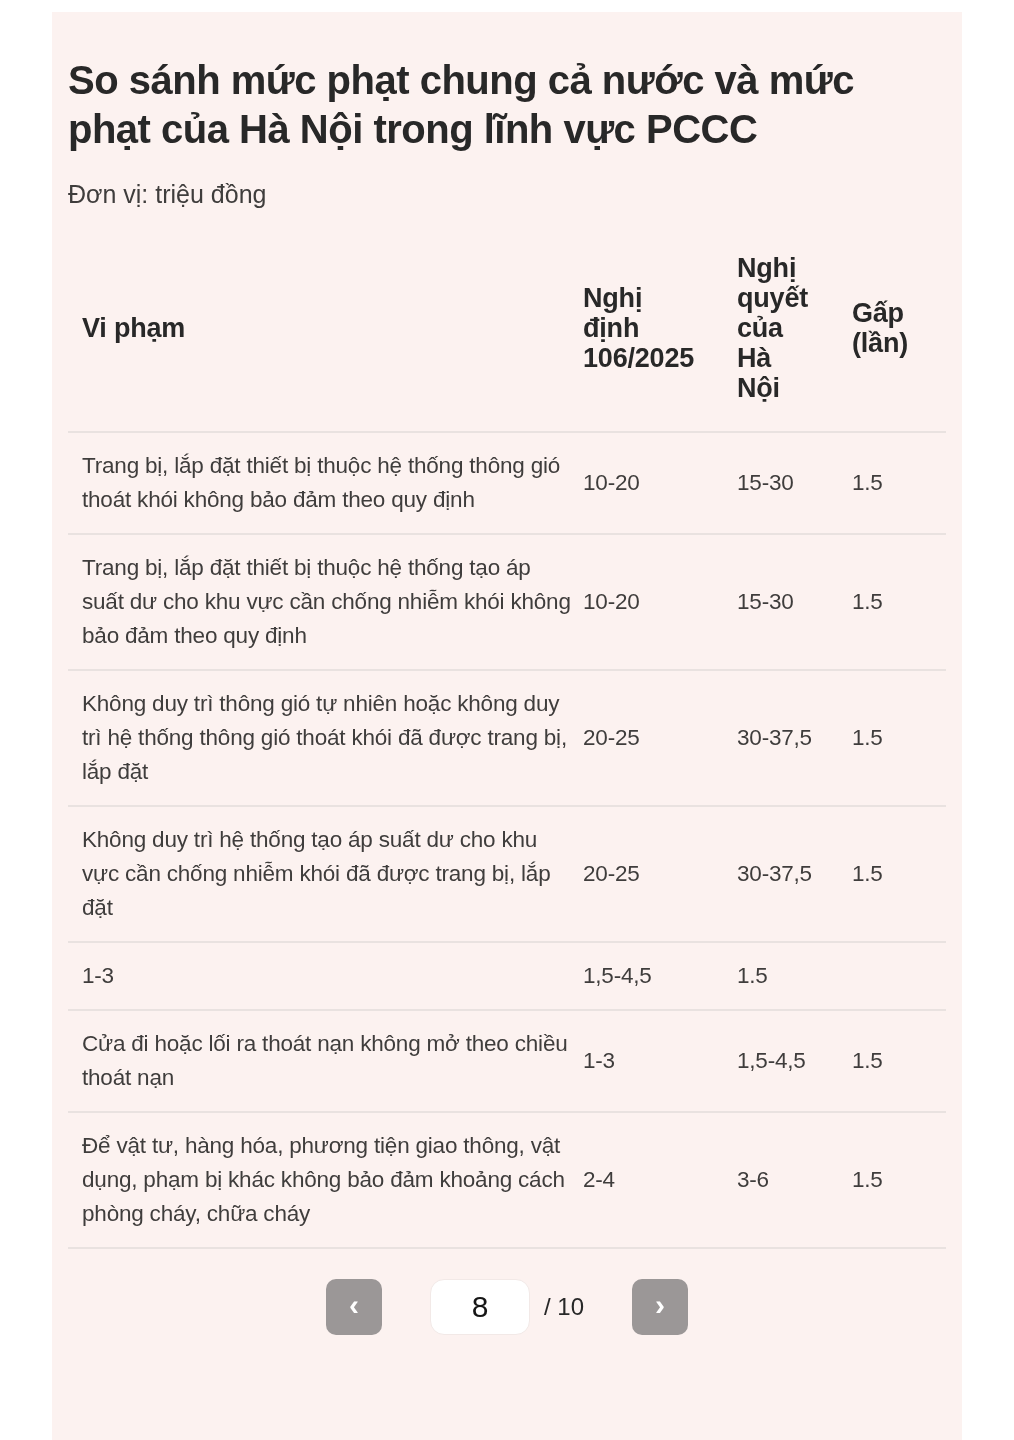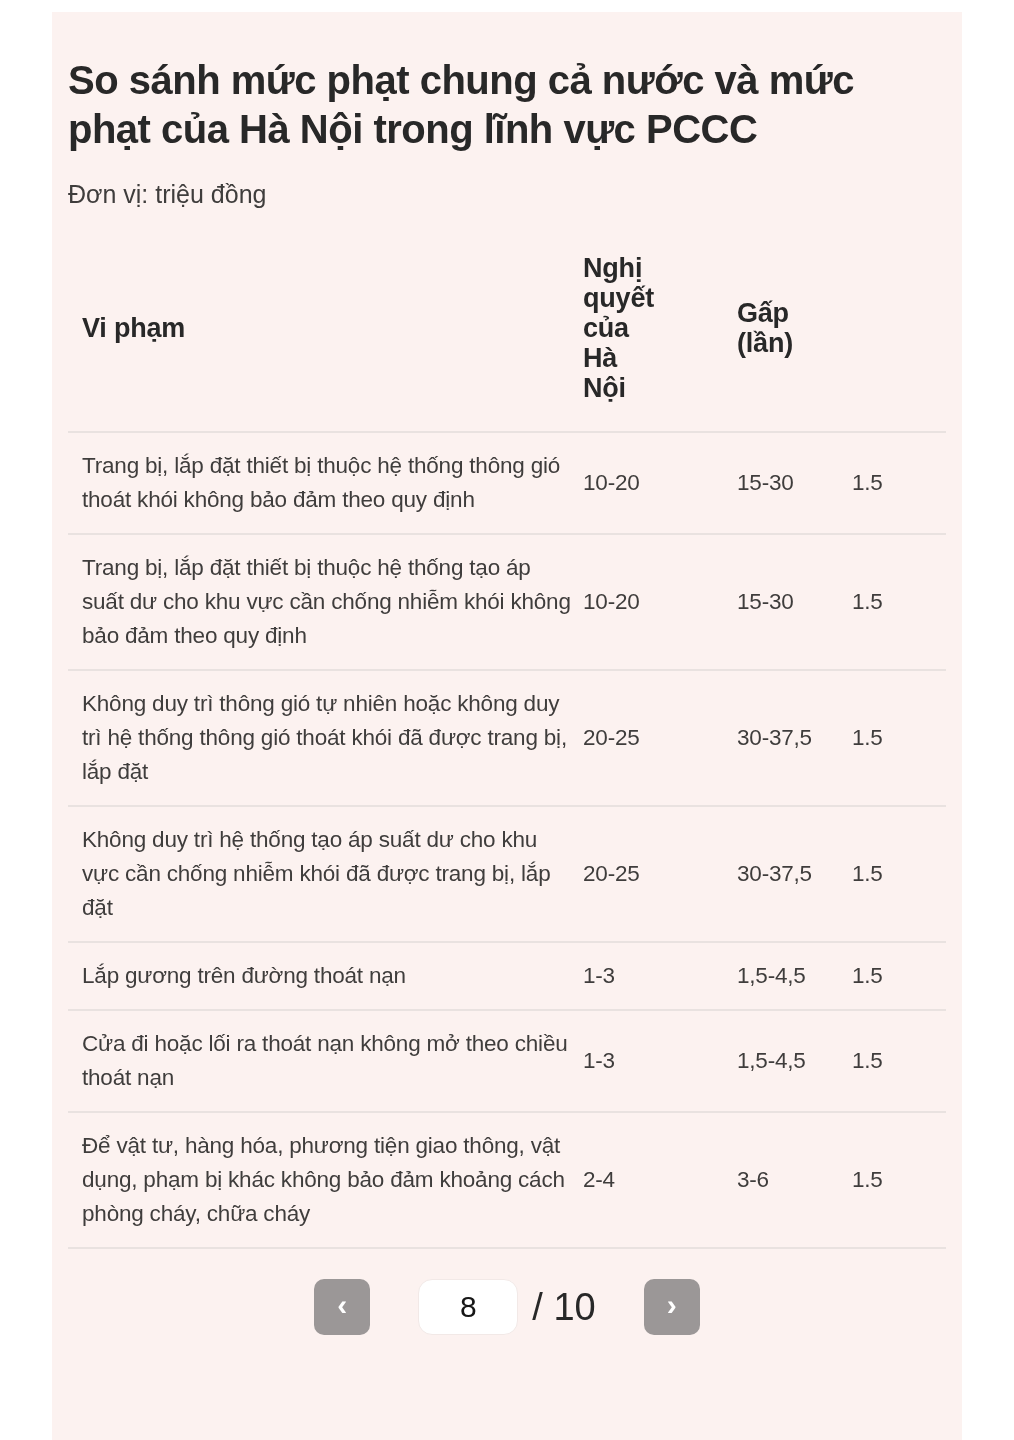--- a/index.html
+++ b/index.html
@@ -101,37 +101,38 @@
     background: #ffffff;
     border: 1px solid var(--box-border, #f2e9e7);
     border-radius: 14px;
     text-align: center;
     font-family: "Liberation Sans", sans-serif;
     font-size: 30px;
     color: #161616;
     outline: none;
   }
   .page-total {
-    font-size: 38px;
+    font-size: 24px;
     color: var(--text-dark, #282828);
   }
 </style>
 </head>
 <body>
 
 <div class="card">
 
   <h1 class="title">So sánh mức phạt chung cả nước và mức phạt của Hà Nội trong lĩnh vực PCCC</h1>
 
   <div class="unit-label">Đơn vị: triệu đồng</div>
 
 
   <div class="table">
     <div class="t-row t-head">
       <div class="cell">Vi phạm</div>
+      <div class="cell hdr-mid">Nghị định 106/2025</div>
       <div class="cell hdr-narrow">Nghị quyết của Hà Nội</div>
       <div class="cell hdr-gap">Gấp (lần)</div>
     </div>
     <div>
   <div class="t-row">
     <div class="cell">Trang bị, lắp đặt thiết bị thuộc hệ thống thông gió thoát khói không bảo đảm theo quy định</div>
     <div class="cell">10-20</div>
     <div class="cell">15-30</div>
     <div class="cell">1.5</div>
   </div>
@@ -151,21 +152,20 @@
   </div>
 
   <div class="t-row">
     <div class="cell">Không duy trì hệ thống tạo áp suất dư cho khu vực cần chống nhiễm khói đã được trang bị, lắp đặt</div>
     <div class="cell">20-25</div>
     <div class="cell">30-37,5</div>
     <div class="cell">1.5</div>
   </div>
 
   <div class="t-row">
-    <div class="cell">Lắp gương trên đường thoát nạn</div>
     <div class="cell">1-3</div>
     <div class="cell">1,5-4,5</div>
     <div class="cell">1.5</div>
   </div>
 
   <div class="t-row">
     <div class="cell">Cửa đi hoặc lối ra thoát nạn không mở theo chiều thoát nạn</div>
     <div class="cell">1-3</div>
     <div class="cell">1,5-4,5</div>
     <div class="cell">1.5</div>

